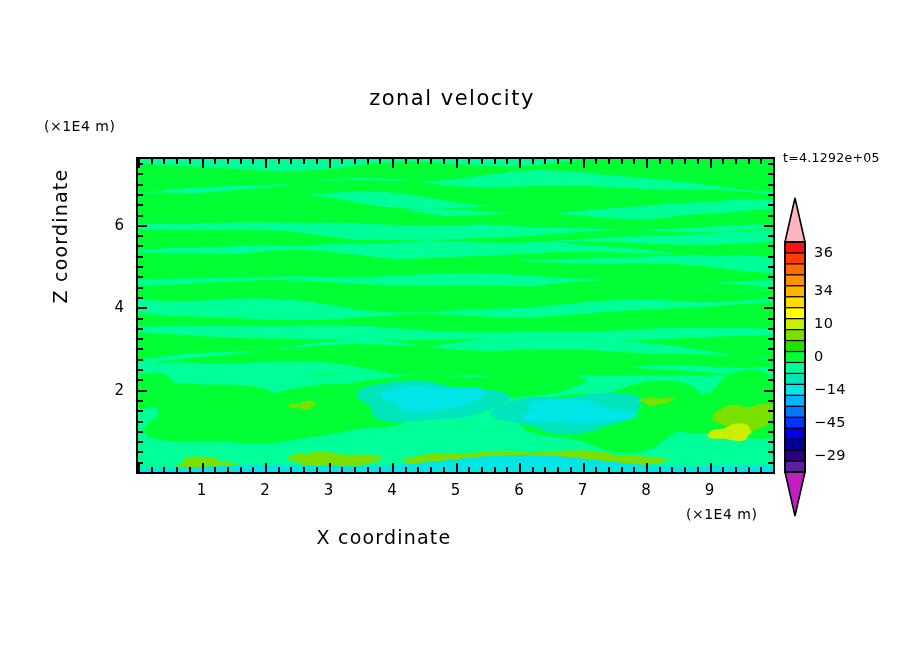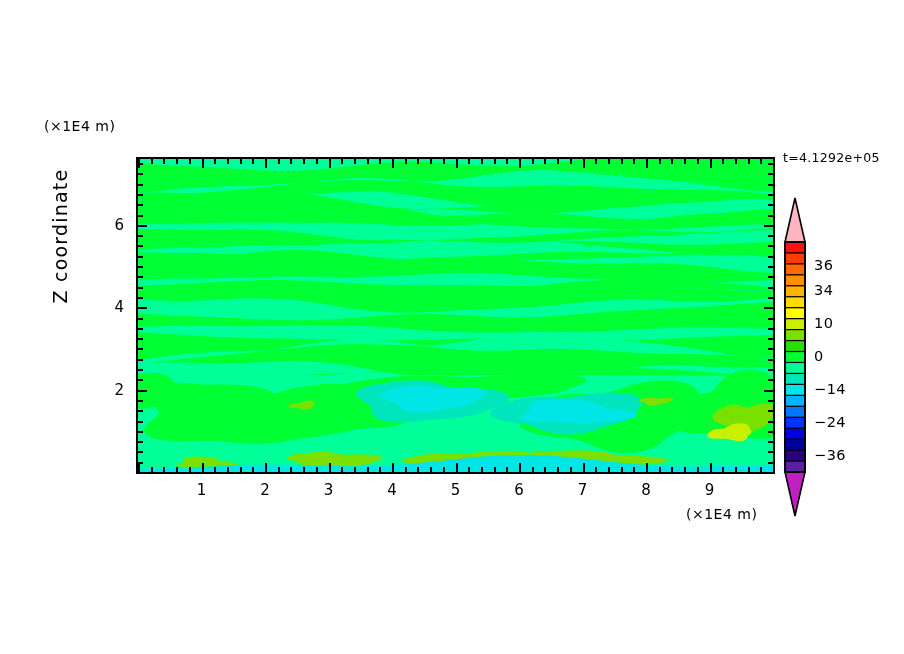--- a/index.html
+++ b/index.html
@@ -58,23 +58,25 @@
   .cblab{
     position:absolute;left:814px;font-size:14.5px;white-space:nowrap;
     margin-top:-9px;letter-spacing:0.5px;
   }
 </style>
 </head>
 <body>
 
 <div class="root">
 
+  <div id="title">zonal velocity</div>
   <div id="units-top">(×1E4 m)</div>
   <div id="units-bottom">(×1E4 m)</div>
   <div id="time-label">t=4.1292e+05</div>
+  <div id="xtitle">X coordinate</div>
   <div id="ytitle">Z coordinate</div>
 
   <div id="plot-frame">
     <svg id="contour-svg" viewBox="0 0 635 313" preserveAspectRatio="none">
         <rect x="0" y="0" width="635" height="313" fill="#00ff33"></rect>
         <path d="M-5.0,-20.2L5.1,-20.0L15.2,-19.7L25.2,-19.3L35.3,-19.0L45.4,-18.8L55.5,-18.6L65.5,-18.6L75.6,-18.7L85.7,-18.9L95.8,-19.0L105.9,-19.1L115.9,-18.9L126.0,-18.5L136.1,-17.7L146.2,-16.5L156.3,-15.0L166.3,-13.1L176.4,-11.1L186.5,-8.9L196.6,-6.7L206.6,-4.7L216.7,-3.0L226.8,-1.6L236.9,-0.6L247.0,-0.1L257.0,0.0L267.1,-0.3L277.2,-0.8L287.3,-1.6L297.3,-2.5L307.4,-3.3L317.5,-4.2L327.6,-4.9L337.7,-5.6L347.7,-6.2L357.8,-6.8L367.9,-7.4L378.0,-8.1L388.0,-9.0L398.1,-10.0L408.2,-11.1L418.3,-12.4L428.4,-13.7L438.4,-15.0L448.5,-16.2L458.6,-17.2L468.7,-17.9L478.8,-18.3L488.8,-18.3L498.9,-18.1L509.0,-17.6L519.1,-16.9L529.1,-16.2L539.2,-15.6L549.3,-15.1L559.4,-15.0L569.5,-15.1L579.5,-15.6L589.6,-16.4L599.7,-17.5L609.8,-18.8L619.8,-20.1L629.9,-21.4L640.0,-22.5L640.0,-13.1L629.9,-13.1L619.8,-12.9L609.8,-12.3L599.7,-11.5L589.6,-10.6L579.5,-9.5L569.5,-8.5L559.4,-7.5L549.3,-6.7L539.2,-5.9L529.1,-5.2L519.1,-4.6L509.0,-4.1L498.9,-3.5L488.8,-3.0L478.8,-2.3L468.7,-1.5L458.6,-0.7L448.5,0.3L438.4,1.4L428.4,2.6L418.3,3.7L408.2,4.8L398.1,5.7L388.0,6.4L378.0,6.9L367.9,7.2L357.8,7.1L347.7,6.8L337.7,6.3L327.6,5.6L317.5,4.9L307.4,4.2L297.3,3.5L287.3,3.0L277.2,2.8L267.1,2.8L257.0,3.1L247.0,3.7L236.9,4.5L226.8,5.6L216.7,6.7L206.6,7.9L196.6,9.0L186.5,10.0L176.4,10.8L166.3,11.4L156.3,11.8L146.2,11.9L136.1,11.7L126.0,11.4L115.9,10.9L105.9,10.3L95.8,9.7L85.7,9.0L75.6,8.4L65.5,7.9L55.5,7.4L45.4,6.9L35.3,6.4L25.2,5.9L15.2,5.2L5.1,4.4L-5.0,3.4Z" fill="#00ff99"></path>
         <path d="M-5.0,34.0L5.1,33.3L15.2,32.5L25.2,31.5L35.3,30.5L45.4,29.6L55.5,28.8L65.5,28.2L75.6,27.7L85.7,27.3L95.8,27.1L105.9,26.8L115.9,26.5L126.0,26.1L136.1,25.6L146.2,25.0L156.3,24.3L166.3,23.6L176.4,22.8L186.5,22.1L196.6,21.6L206.6,21.2L216.7,21.0L226.8,21.0L236.9,21.2L247.0,21.5L257.0,21.9L267.1,22.2L277.2,22.3L287.3,22.2L297.3,21.9L307.4,21.2L317.5,20.2L327.6,19.0L337.7,17.6L347.7,16.1L357.8,14.7L367.9,13.4L378.0,12.3L388.0,11.6L398.1,11.2L408.2,11.1L418.3,11.5L428.4,12.1L438.4,12.9L448.5,13.8L458.6,14.9L468.7,15.9L478.8,16.8L488.8,17.8L498.9,18.6L509.0,19.4L519.1,20.3L529.1,21.2L539.2,22.2L549.3,23.3L559.4,24.6L569.5,25.9L579.5,27.3L589.6,28.8L599.7,30.1L609.8,31.2L619.8,32.1L629.9,32.6L640.0,32.8L640.0,36.1L629.9,34.9L619.8,33.7L609.8,32.8L599.7,32.0L589.6,31.5L579.5,31.1L569.5,30.9L559.4,30.8L549.3,30.7L539.2,30.6L529.1,30.5L519.1,30.2L509.0,29.9L498.9,29.5L488.8,29.0L478.8,28.4L468.7,27.9L458.6,27.4L448.5,27.0L438.4,26.7L428.4,26.5L418.3,26.5L408.2,26.7L398.1,26.9L388.0,27.3L378.0,27.6L367.9,27.9L357.8,28.0L347.7,28.0L337.7,27.8L327.6,27.4L317.5,26.7L307.4,25.9L297.3,24.8L287.3,23.7L277.2,22.5L267.1,21.4L257.0,20.5L247.0,19.7L236.9,19.2L226.8,19.0L216.7,19.1L206.6,19.5L196.6,20.2L186.5,21.2L176.4,22.3L166.3,23.5L156.3,24.8L146.2,26.1L136.1,27.3L126.0,28.4L115.9,29.4L105.9,30.3L95.8,31.2L85.7,31.9L75.6,32.7L65.5,33.4L55.5,34.2L45.4,35.1L35.3,36.0L25.2,37.0L15.2,38.1L5.1,39.1L-5.0,40.1Z" fill="#00ff99"></path>
         <path d="M-5.0,38.5L5.1,38.3L15.2,38.0L25.2,37.6L35.3,37.2L45.4,36.7L55.5,36.4L65.5,36.1L75.6,36.0L85.7,35.9L95.8,36.0L105.9,36.2L115.9,36.3L126.0,36.4L136.1,36.4L146.2,36.3L156.3,36.0L166.3,35.5L176.4,34.9L186.5,34.2L196.6,33.5L206.6,32.9L216.7,32.5L226.8,32.4L236.9,32.6L247.0,33.1L257.0,34.0L267.1,35.2L277.2,36.7L287.3,38.3L297.3,40.0L307.4,41.6L317.5,43.2L327.6,44.5L337.7,45.7L347.7,46.6L357.8,47.2L367.9,47.7L378.0,48.0L388.0,48.2L398.1,48.4L408.2,48.5L418.3,48.7L428.4,48.8L438.4,49.0L448.5,49.1L458.6,49.1L468.7,49.0L478.8,48.7L488.8,48.1L498.9,47.4L509.0,46.4L519.1,45.3L529.1,44.1L539.2,42.9L549.3,41.8L559.4,40.8L569.5,40.1L579.5,39.6L589.6,39.5L599.7,39.6L609.8,39.9L619.8,40.3L629.9,40.8L640.0,41.2L640.0,49.4L629.9,50.0L619.8,50.7L609.8,51.6L599.7,52.5L589.6,53.5L579.5,54.6L569.5,55.7L559.4,56.8L549.3,57.8L539.2,58.7L529.1,59.4L519.1,59.9L509.0,60.2L498.9,60.1L488.8,59.9L478.8,59.4L468.7,58.7L458.6,57.9L448.5,57.0L438.4,56.2L428.4,55.5L418.3,54.9L408.2,54.4L398.1,54.2L388.0,54.2L378.0,54.3L367.9,54.7L357.8,55.1L347.7,55.6L337.7,56.1L327.6,56.5L317.5,56.9L307.4,57.1L297.3,57.1L287.3,57.0L277.2,56.7L267.1,56.4L257.0,55.9L247.0,55.5L236.9,55.0L226.8,54.6L216.7,54.2L206.6,53.9L196.6,53.6L186.5,53.4L176.4,53.2L166.3,53.0L156.3,52.7L146.2,52.3L136.1,51.7L126.0,51.0L115.9,50.0L105.9,48.9L95.8,47.7L85.7,46.4L75.6,45.0L65.5,43.7L55.5,42.4L45.4,41.4L35.3,40.6L25.2,40.1L15.2,39.8L5.1,39.9L-5.0,40.3Z" fill="#00ff99"></path>
         <path d="M-5.0,65.1L5.1,65.1L15.2,65.1L25.2,65.0L35.3,64.9L45.4,64.7L55.5,64.5L65.5,64.3L75.6,64.0L85.7,63.8L95.8,63.6L105.9,63.5L115.9,63.5L126.0,63.5L136.1,63.6L146.2,63.7L156.3,63.8L166.3,63.8L176.4,63.7L186.5,63.5L196.6,63.3L206.6,62.9L216.7,62.5L226.8,62.0L236.9,61.6L247.0,61.2L257.0,61.0L267.1,60.8L277.2,60.9L287.3,61.2L297.3,61.6L307.4,62.2L317.5,62.9L327.6,63.7L337.7,64.5L347.7,65.3L357.8,66.1L367.9,66.7L378.0,67.3L388.0,67.8L398.1,68.1L408.2,68.4L418.3,68.7L428.4,68.9L438.4,69.2L448.5,69.4L458.6,69.6L468.7,69.9L478.8,70.1L488.8,70.3L498.9,70.4L509.0,70.4L519.1,70.2L529.1,69.9L539.2,69.5L549.3,69.0L559.4,68.4L569.5,67.8L579.5,67.2L589.6,66.6L599.7,66.1L609.8,65.8L619.8,65.6L629.9,65.6L640.0,65.7L640.0,82.2L629.9,82.8L619.8,83.4L609.8,84.0L599.7,84.6L589.6,85.1L579.5,85.5L569.5,85.7L559.4,85.8L549.3,85.8L539.2,85.7L529.1,85.4L519.1,85.0L509.0,84.5L498.9,84.1L488.8,83.6L478.8,83.1L468.7,82.7L458.6,82.4L448.5,82.2L438.4,82.1L428.4,82.1L418.3,82.2L408.2,82.4L398.1,82.5L388.0,82.7L378.0,82.9L367.9,83.0L357.8,83.0L347.7,83.0L337.7,82.9L327.6,82.7L317.5,82.5L307.4,82.3L297.3,82.1L287.3,81.8L277.2,81.6L267.1,81.4L257.0,81.3L247.0,81.2L236.9,81.2L226.8,81.1L216.7,81.0L206.6,80.9L196.6,80.8L186.5,80.5L176.4,80.2L166.3,79.8L156.3,79.2L146.2,78.6L136.1,78.0L126.0,77.3L115.9,76.6L105.9,76.0L95.8,75.5L85.7,75.1L75.6,74.8L65.5,74.7L55.5,74.8L45.4,75.0L35.3,75.3L25.2,75.8L15.2,76.3L5.1,76.9L-5.0,77.5Z" fill="#00ff99"></path>
         <path d="M-5.0,91.7L5.1,90.7L15.2,89.9L25.2,89.3L35.3,88.9L45.4,88.6L55.5,88.4L65.5,88.2L75.6,88.0L85.7,87.7L95.8,87.3L105.9,86.8L115.9,86.2L126.0,85.6L136.1,85.0L146.2,84.5L156.3,84.1L166.3,83.8L176.4,83.8L186.5,83.9L196.6,84.1L206.6,84.3L216.7,84.5L226.8,84.6L236.9,84.5L247.0,84.2L257.0,83.7L267.1,82.9L277.2,81.9L287.3,80.7L297.3,79.5L307.4,78.3L317.5,77.3L327.6,76.5L337.7,76.0L347.7,75.9L357.8,76.1L367.9,76.7L378.0,77.6L388.0,78.7L398.1,80.0L408.2,81.3L418.3,82.6L428.4,83.8L438.4,84.9L448.5,85.9L458.6,86.8L468.7,87.6L478.8,88.4L488.8,89.2L498.9,90.1L509.0,91.0L519.1,92.0L529.1,93.0L539.2,94.0L549.3,94.9L559.4,95.6L569.5,96.2L579.5,96.4L589.6,96.3L599.7,95.9L609.8,95.2L619.8,94.3L629.9,93.2L640.0,92.0L640.0,114.1L629.9,113.7L619.8,113.1L609.8,112.2L599.7,111.1L589.6,109.9L579.5,108.8L569.5,107.6L559.4,106.6L549.3,105.8L539.2,105.1L529.1,104.6L519.1,104.4L509.0,104.3L498.9,104.3L488.8,104.4L478.8,104.5L468.7,104.5L458.6,104.5L448.5,104.4L438.4,104.2L428.4,103.9L418.3,103.4L408.2,103.0L398.1,102.5L388.0,102.0L378.0,101.6L367.9,101.3L357.8,101.0L347.7,101.0L337.7,101.0L327.6,101.0L317.5,101.2L307.4,101.3L297.3,101.3L287.3,101.2L277.2,100.9L267.1,100.5L257.0,99.8L247.0,99.0L236.9,97.9L226.8,96.8L216.7,95.6L206.6,94.4L196.6,93.3L186.5,92.3L176.4,91.6L166.3,91.1L156.3,91.0L146.2,91.2L136.1,91.6L126.0,92.3L115.9,93.3L105.9,94.4L95.8,95.6L85.7,96.8L75.6,98.0L65.5,99.1L55.5,100.2L45.4,101.1L35.3,101.9L25.2,102.7L15.2,103.4L5.1,104.0L-5.0,104.7Z" fill="#00ff99"></path>
@@ -313,22 +315,22 @@
         <rect x="5" y="221.23809523809524" width="20" height="11.352380952380953" fill="#0033ff" stroke="#000" stroke-width="1.2"></rect>
         <rect x="5" y="232.1904761904762" width="20" height="11.352380952380953" fill="#0000e0" stroke="#000" stroke-width="1.2"></rect>
         <rect x="5" y="243.14285714285714" width="20" height="11.352380952380953" fill="#000099" stroke="#000" stroke-width="1.2"></rect>
         <rect x="5" y="254.0952380952381" width="20" height="11.352380952380953" fill="#2b0080" stroke="#000" stroke-width="1.2"></rect>
         <rect x="5" y="265.04761904761904" width="20" height="11.352380952380953" fill="#5b1fa0" stroke="#000" stroke-width="1.2"></rect>
         <path d="M5,276 L25,276 L15,320 Z" fill="#c020c0" stroke="#000" stroke-width="1.6" stroke-linejoin="miter"></path>
         <rect x="5" y="46" width="20" height="230" fill="none" stroke="#000" stroke-width="1.8"></rect>
       </svg>
   </div>
   <div id="cblabels">
-      <div class="cblab" style="top: 266px;">36</div>
+      <div class="cblab" style="top: 253px;">36</div>
       <div class="cblab" style="top: 291.286px;">34</div>
       <div class="cblab" style="top: 324.143px;">10</div>
       <div class="cblab" style="top: 357px;">0</div>
       <div class="cblab" style="top: 389.857px;">−14</div>
-      <div class="cblab" style="top: 422.714px;">−24</div>
-      <div class="cblab" style="top: 455.571px;">−36</div>
+      <div class="cblab" style="top: 422.714px;">−45</div>
+      <div class="cblab" style="top: 455.571px;">−29</div>
     </div>
 
 </div>
 
 </body></html>

